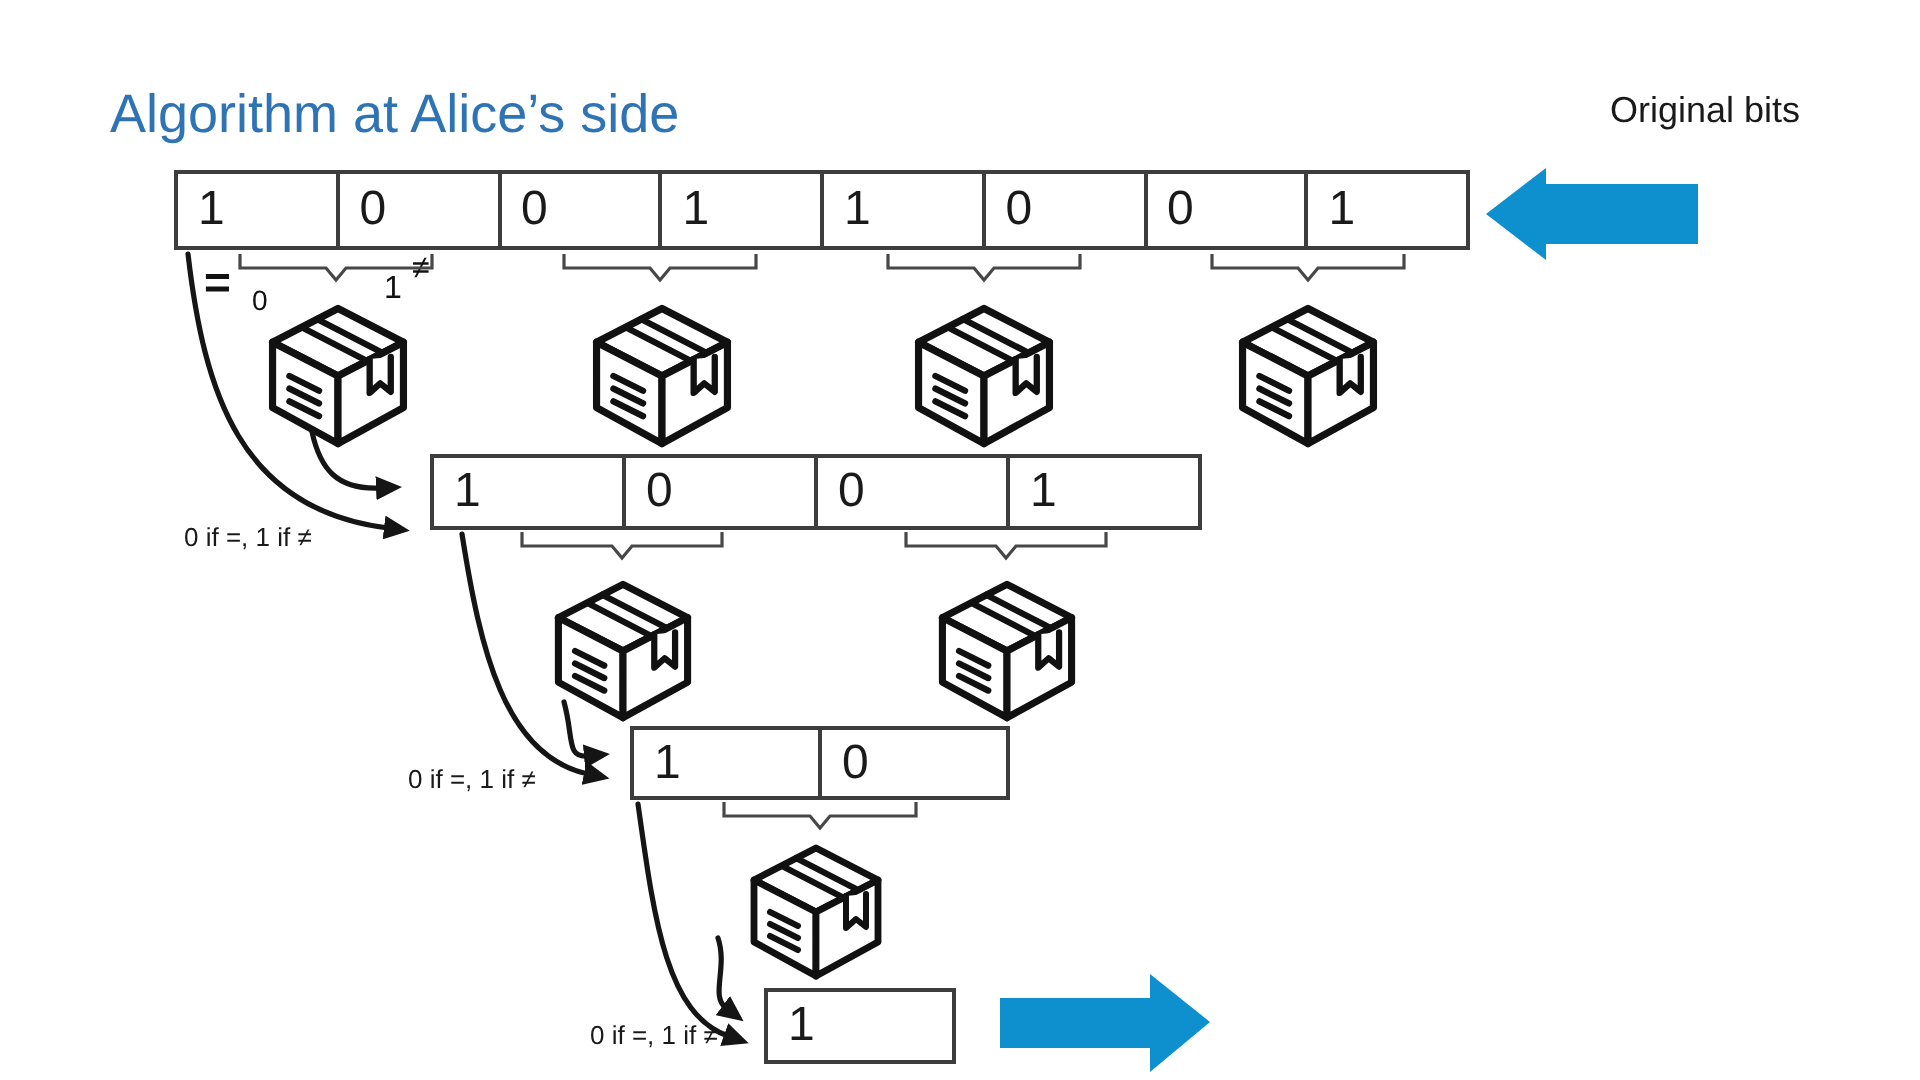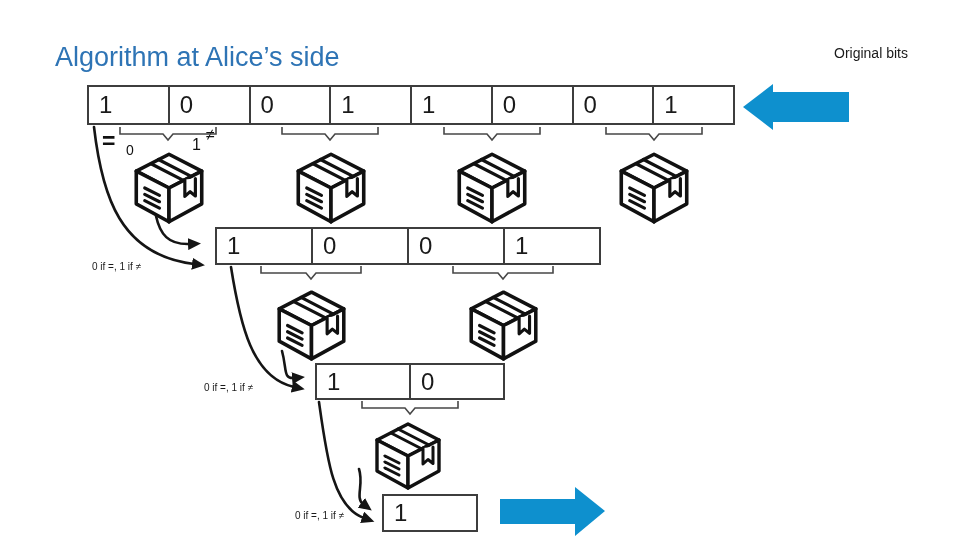--- a/index.html
+++ b/index.html
@@ -2,27 +2,27 @@
 <html><head>
 <meta charset="utf-8">
 <style>
   html,body{margin:0;padding:0;background:#ffffff;}
   #slide{
     position:relative;width:960px;height:540px;background:#ffffff;overflow:hidden;
     font-family:"Liberation Sans",sans-serif;color:#1a1a1a;
   }
   .abs{position:absolute;}
   #title{left:55px;top:42px;font-size:27px;color:#2E74B5;white-space:nowrap;}
-  #orig-bits{left:834px;top:45px;font-size:14px;white-space:nowrap;}
+  #orig-bits{left:805px;top:45px;font-size:18px;white-space:nowrap;}
   #out-label{left:614px;top:501px;font-size:16px;white-space:nowrap;}
   .bit-row{display:flex;border:2px solid #3d3d3d;background:#fff;box-sizing:border-box;}
   .bit-cell{flex:1;border-right:2px solid #3d3d3d;display:flex;align-items:center;
     padding-left:10px;font-size:24px;box-sizing:border-box;}
   .bit-cell:last-child{border-right:none;}
-  .rule{font-size:10px;white-space:nowrap;color:#1a1a1a;text-align:right;}
+  .rule{font-size:13px;white-space:nowrap;color:#1a1a1a;text-align:right;}
   .ann{white-space:nowrap;color:#111;}
   #overlay{left:0;top:0;pointer-events:none;}
   .brace{fill:none;stroke:#474747;stroke-width:1.6px;}
   .curve{fill:none;stroke:#151515;stroke-width:2.6px;stroke-linecap:round;}
   .pkg{position:absolute;}
 </style>
 </head>
 <body>
 
 <div id="slide">

